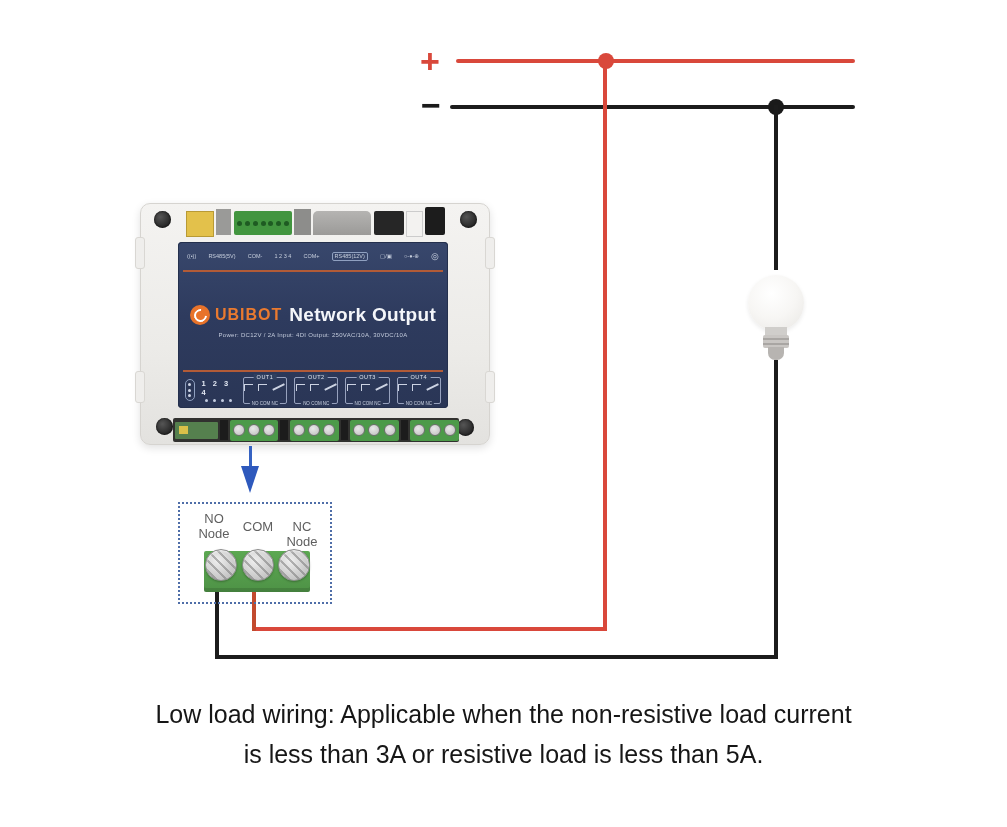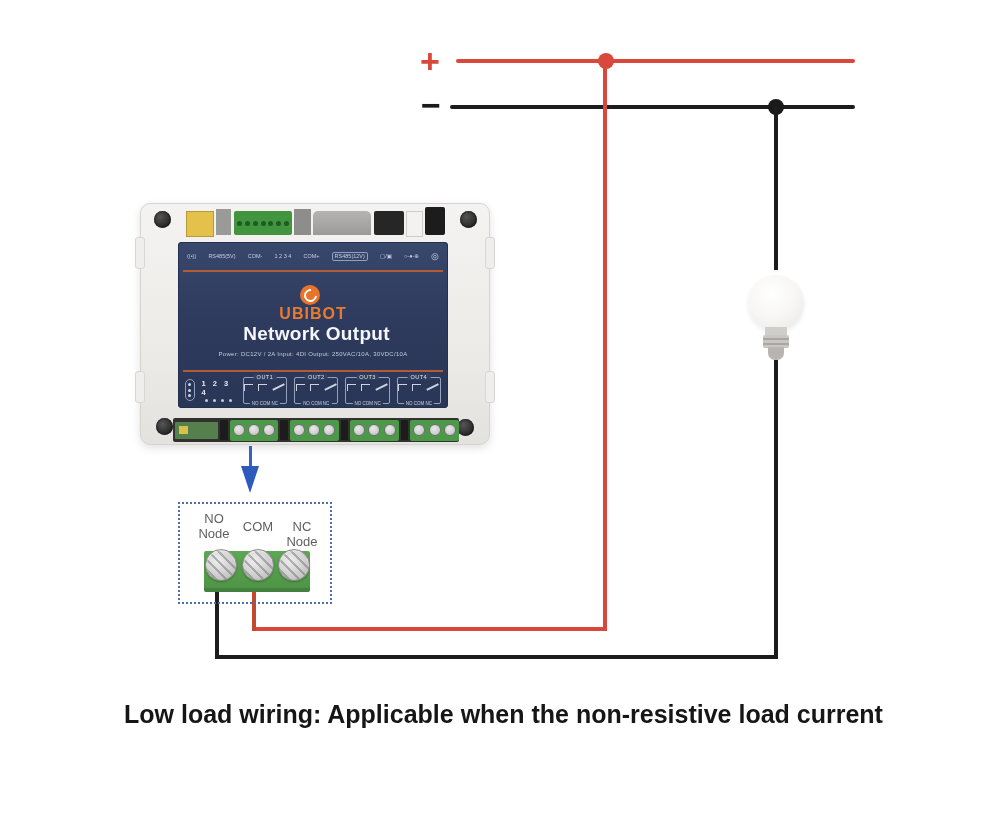--- a/index.html
+++ b/index.html
@@ -32,21 +32,21 @@
   .greenterm-dots i{width:5px;height:5px;border-radius:50%;background:#1e5b22;}
 
   
   #panel{position:absolute;left:38px;top:39px;width:270px;height:166px;border-radius:4px;
     background:linear-gradient(180deg,#38476c 0%,#2e3b5e 45%,#2a3656 100%);
     display:flex;flex-direction:column;box-shadow:inset 0 0 0 1px #24304d;}
   .icon-row{height:28px;display:flex;align-items:center;justify-content:space-between;padding:0 9px;
     color:#c6cedd;font-size:5.5px;white-space:nowrap;}
   .divider{height:2px;background:#b25b37;margin:0 5px;}
   .brand-area{flex:1;display:flex;flex-direction:column;align-items:center;justify-content:center;}
-  .brand-row{display:flex;align-items:center;flex-direction:column;}
+  .brand-row{display:flex;align-items:center;}
   .logo-disc{position:relative;width:20px;height:20px;border-radius:50%;background:#e8732a;margin-right:5px;}
   .logo-disc::after{content:"";position:absolute;left:4px;top:4px;width:9px;height:9px;border-radius:50%;
     border:2.5px solid #fff;border-right-color:transparent;transform:rotate(-40deg);}
   .brand-name{color:#ea7a2f;font-weight:700;font-size:16px;letter-spacing:1px;}
   .product-name{color:#f4f6fa;font-weight:700;font-size:19px;margin-left:7px;letter-spacing:0.3px;}
   .spec-line{color:#c2cadb;font-size:6px;margin-top:6px;letter-spacing:0.3px;}
   .out-row{height:36px;display:flex;align-items:center;padding:0 7px;}
   .led-pill{width:9px;height:20px;border:1px solid #8fa0c0;border-radius:5px;display:flex;flex-direction:column;
     align-items:center;justify-content:space-evenly;}
   .led-pill i{width:3px;height:3px;border-radius:50%;background:#cfd6e6;}
@@ -84,21 +84,21 @@
   #termbox{position:absolute;left:178px;top:502px;width:150px;height:98px;border:2px dotted #4f6ea8;}
   .tlabel{position:absolute;text-align:center;color:#5f5f5f;font-size:13px;line-height:1.15;font-weight:400;}
   .tgreen{position:absolute;left:24px;top:47px;width:106px;height:41px;border-radius:2px;
     background:linear-gradient(180deg,#5ca852 0%,#4e9246 100%);box-shadow:inset 0 -4px 0 rgba(0,0,0,0.12);}
   .tscrew{position:absolute;width:32px;height:32px;border-radius:50%;box-sizing:border-box;border:1px solid #8d8d8d;
     background:repeating-linear-gradient(45deg,rgba(105,105,105,0.45) 0 2px,rgba(0,0,0,0) 2px 7px),
                radial-gradient(circle at 38% 35%,#efefef 0%,#bdbdbd 85%);
     box-shadow:inset 0 1px 2px rgba(255,255,255,0.7),0 1px 2px rgba(0,0,0,0.25);}
 
   
-  .caption{position:absolute;left:0;width:100%;text-align:center;color:#161616;font-size:25px;font-weight:700;}
+  .caption{position:absolute;left:0;width:100%;text-align:center;color:#161616;font-size:25px;font-weight:400;}
 </style>
 </head>
 <body>
 
 <div id="canvas">
 
   <span class="sym" style="left:420px;top:44px;font-size:34px;color:#d9483b;">+</span>
   <div class="rail" style="left:456px;top:59px;width:399px;height:4px;background:#d9483b;"></div>
   <div class="dot" style="left:598px;top:53px;background:#d9483b;"></div>
 
@@ -272,14 +272,15 @@
     <div class="tlabel" style="left:98px;top:16px;width:48px;">
       <span>NC</span><br><span>Node</span>
     </div>
     <div class="tgreen"></div>
     <div class="tscrew" style="left:25px;top:45px;"></div>
     <div class="tscrew" style="left:62px;top:45px;"></div>
     <div class="tscrew" style="left:98px;top:45px;"></div>
   </div>
 
   <div class="caption" style="top:700px;">Low load wiring: Applicable when the non-resistive load current</div>
+  <div class="caption" style="top:740px;">is less than 3A or resistive load is less than 5A.</div>
 
 </div>
 
 </body></html>

